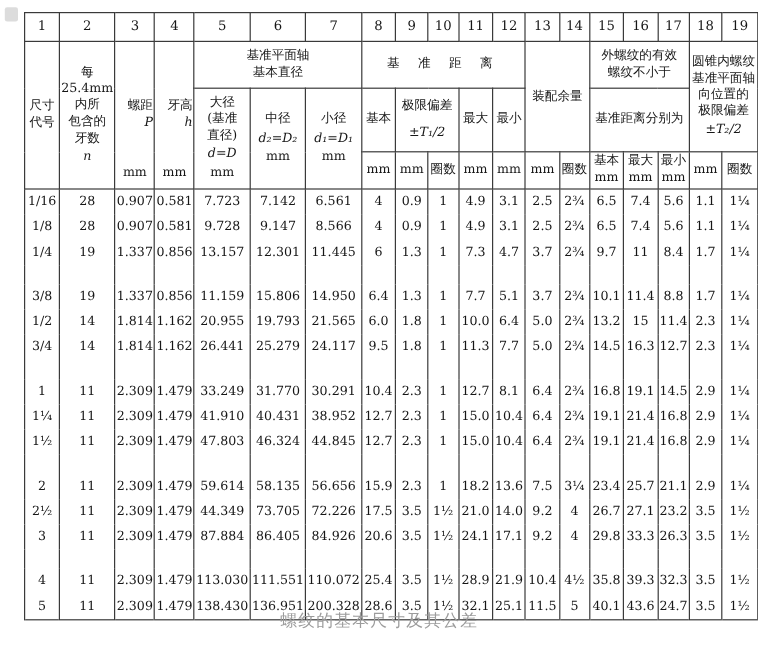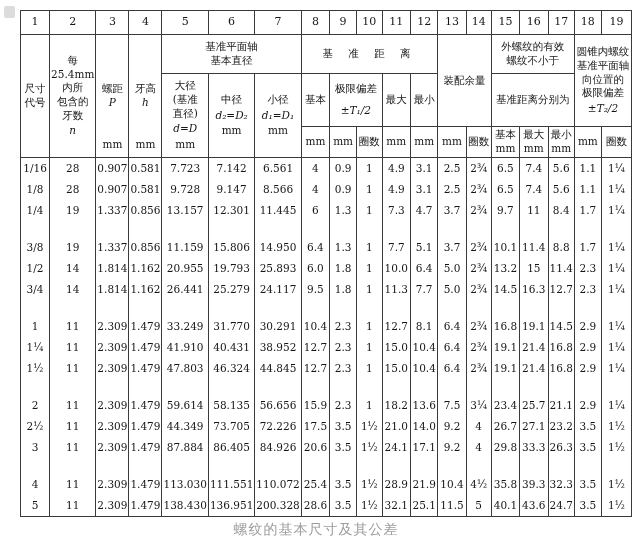--- a/index.html
+++ b/index.html
@@ -22,29 +22,29 @@
     font-weight:normal;text-align:center;vertical-align:middle;
     padding:0 1px;font-size:10.5px;line-height:1.3;color:#161616;
   }
   thead tr.nums th{height:23px;font-size:11px;}
   thead tr.h1 th{height:38px;}
   thead tr.h2 th{height:52px;}
   thead tr.h3 th{height:30px;}
   .pre{white-space:pre-line;display:block;}
   .var{font-style:italic;display:block;}
   .vcell{position:relative;height:100%;display:flex;flex-direction:column;
-         align-items:center;justify-content:center;min-height:100px;}
+         align-items:flex-end;justify-content:center;min-height:100px;}
   .vcell .unit{position:absolute;bottom:5px;left:0;right:0;}
   .stack{display:flex;flex-direction:column;align-items:center;justify-content:center;gap:2px;}
   .gap8{gap:8px;}
   .spread{letter-spacing:6px;text-indent:6px;}
   tbody td{border-top:none;border-bottom:none;height:21px;font-size:10.5px;}
   tbody tr.spacer td{height:16px;}
   .caption{
-    position:absolute;left:0;top:521px;width:632px;text-align:center;
+    position:absolute;left:0;top:509px;width:632px;text-align:center;
     font-family:"DejaVu Sans","Liberation Sans",sans-serif;
     font-size:14px;color:#9c9c9c;letter-spacing:1px;
   }
 </style>
 </head>
 <body>
 
 <div class="scan-artifact"></div>
 
 <table class="spec">
@@ -309,21 +309,21 @@
         <td>1.7</td>
         <td>1¼</td>
       </tr>
       <tr>
         <td>1/2</td>
         <td>14</td>
         <td>1.814</td>
         <td>1.162</td>
         <td>20.955</td>
         <td>19.793</td>
-        <td>25.893</td>
+        <td>21.565</td>
         <td>6.0</td>
         <td>1.8</td>
         <td>1</td>
         <td>10.0</td>
         <td>6.4</td>
         <td>5.0</td>
         <td>2¾</td>
         <td>13.2</td>
         <td>15</td>
         <td>11.4</td>

